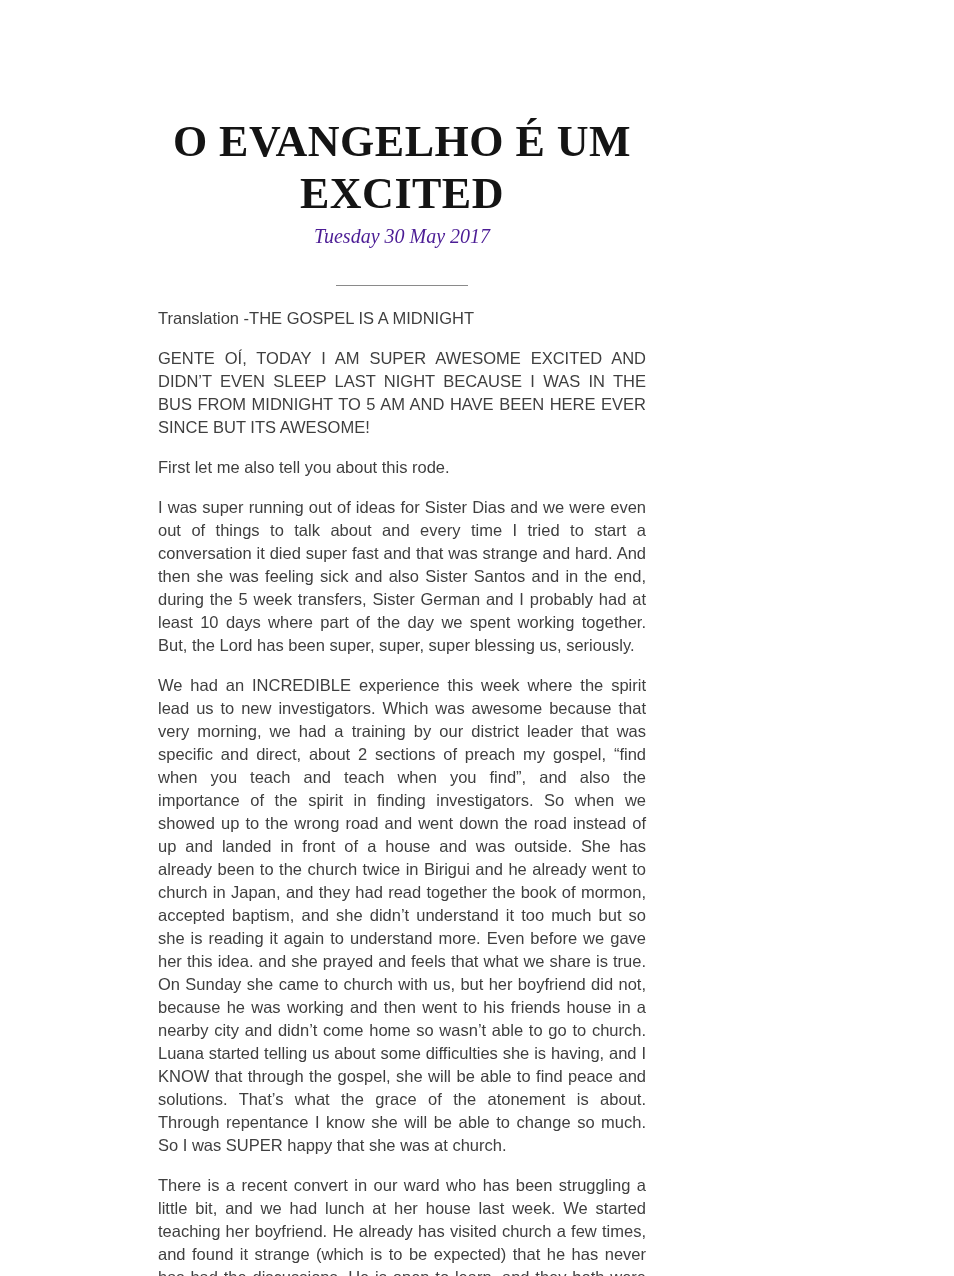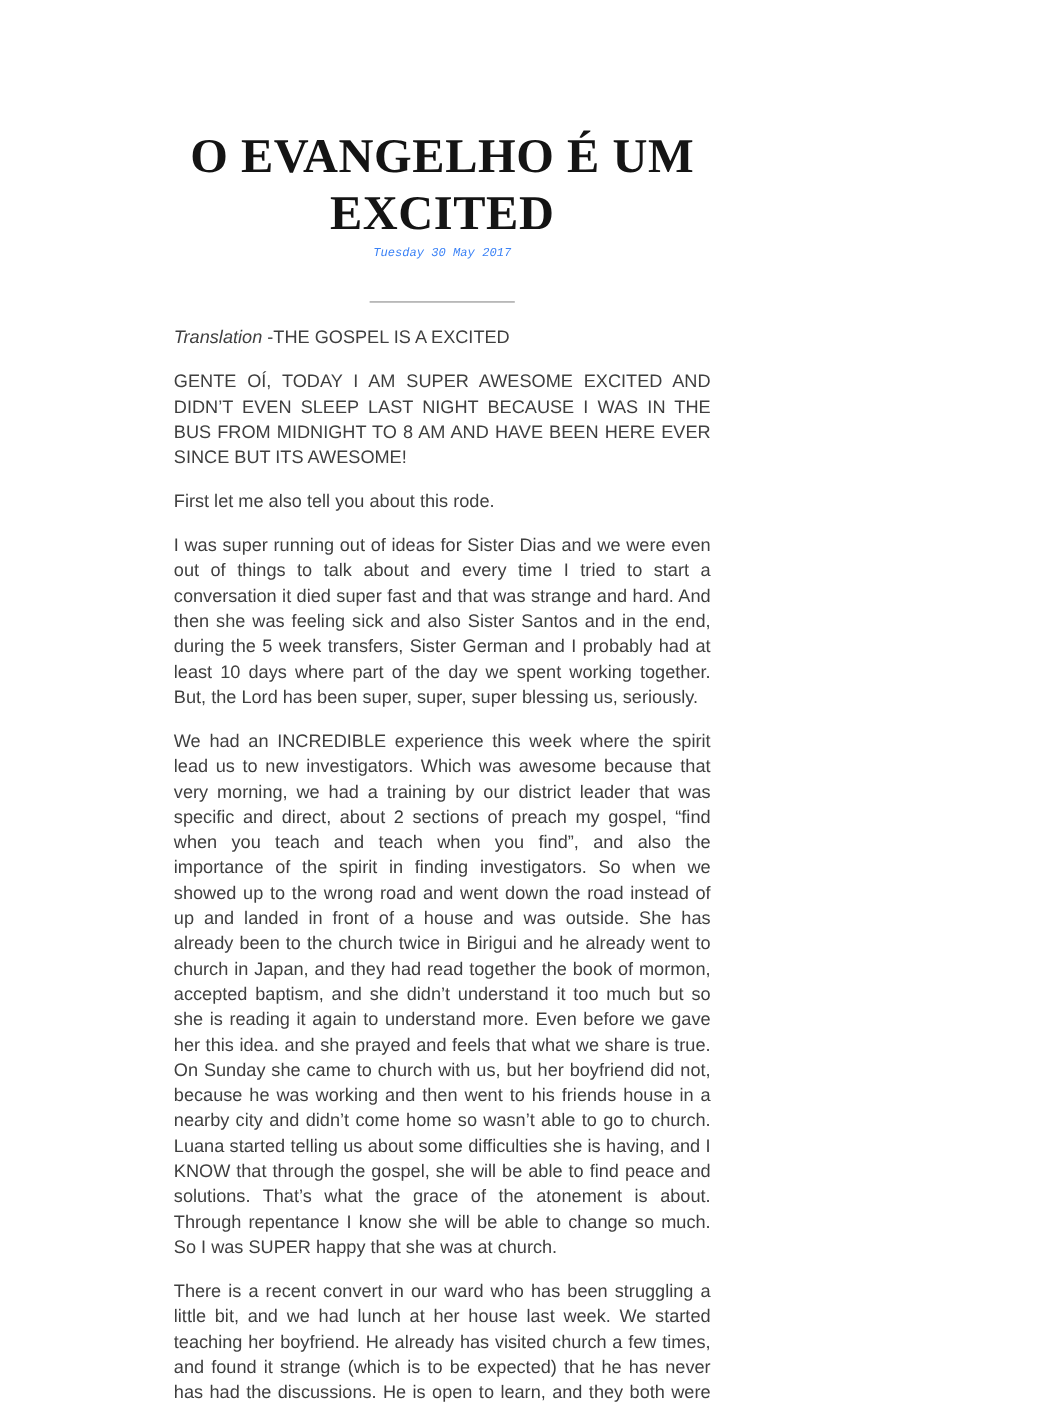--- a/index.html
+++ b/index.html
@@ -21,44 +21,44 @@
   .post-header { text-align: center; }
   .post-title {
     font-family: "Liberation Serif", serif;
     font-weight: 700;
     font-size: 44px;
     line-height: 1.18;
     color: #141414;
     letter-spacing: 0.5px;
   }
   .post-date {
-    font-family: Liberation Mono, monospace;
+    font-family: Liberation Serif, serif;
     font-style: italic;
-    font-size: 11px;
-    color: #3b82f6;
+    font-size: 20px;
+    color: #4c1d95;
     margin-top: 5px;
   }
   .divider {
     width: 132px;
     height: 0;
     border-top: 1px solid #8a8a8a;
     margin: 37px auto 0 auto;
   }
   .post-body {
     margin-top: 21px;
     color: #3f3f3f;
     font-size: 16.5px;
     line-height: 23px;
   }
   .para {
     text-align: justify;
     margin-bottom: 17px;
   }
   .para.translation { text-align: left; }
-  .translation-label { font-style: italic; }
+  .translation-label { }
   .page-footer {
     margin-top: auto;
     text-align: center;
     font-family: "Liberation Serif", serif;
     font-size: 15px;
     color: #000000;
     padding-bottom: 14px;
   }
 </style>
 </head>
@@ -67,23 +67,23 @@
 <div class="page">
 
   <header class="post-header">
     <h1 class="post-title"><span>O EVANGELHO É UM</span><br><span>EXCITED</span></h1>
     <div class="post-date">Tuesday 30 May 2017</div>
   </header>
 
   <div class="divider"></div>
 
   <main class="post-body">
-    <p class="para translation"><span class="translation-label">Translation</span><span> -THE GOSPEL IS A EXCITED</span></p>
+    <p class="para translation"><span class="translation-label">Translation</span><span> -THE GOSPEL IS A MIDNIGHT</span></p>
 
-    <p class="para">GENTE OÍ, TODAY I AM SUPER AWESOME EXCITED AND DIDN’T EVEN SLEEP LAST NIGHT BECAUSE I WAS IN THE BUS FROM MIDNIGHT TO 8 AM AND HAVE BEEN HERE EVER SINCE BUT ITS AWESOME!</p>
+    <p class="para">GENTE OÍ, TODAY I AM SUPER AWESOME EXCITED AND DIDN’T EVEN SLEEP LAST NIGHT BECAUSE I WAS IN THE BUS FROM MIDNIGHT TO 5 AM AND HAVE BEEN HERE EVER SINCE BUT ITS AWESOME!</p>
 
     <p class="para">First let me also tell you about this rode.</p>
 
     <p class="para">I was super running out of ideas for Sister Dias and we were even out of things to talk about and every time I tried to start a conversation it died super fast and that was strange and hard. And then she was feeling sick and also Sister Santos and in the end, during the 5 week transfers, Sister German and I probably had at least 10 days where part of the day we spent working together. But, the Lord has been super, super, super blessing us, seriously.</p>
 
     <p class="para">We had an INCREDIBLE experience this week where the spirit lead us to new investigators. Which was awesome because that very morning, we had a training by our district leader that was specific and direct, about 2 sections of preach my gospel, “find when you teach and teach when you find”, and also the importance of the spirit in finding investigators.  So when we showed up to the wrong road and went down the road instead of up and landed in front of a house and was outside. She has already been to the church twice in Birigui and he already went to church in Japan, and they had read together the book of mormon, accepted baptism, and she didn’t understand it too much but so she is reading it again to understand more. Even before we gave her this idea. and she prayed and feels that what we share is true. On Sunday she came to church with us, but her boyfriend did not, because he was working and then went to his friends house in a nearby city and didn’t come home so wasn’t able to go to church. Luana started telling us about some difficulties she is having, and I KNOW that through the gospel, she will be able to find peace and solutions.  That’s what the grace of the atonement is about.  Through repentance I know she will be able to change so much. So I was SUPER happy that she was at church.</p>
 
     <p class="para">There is a recent convert in our ward who has been struggling a little bit, and we had lunch at her house last week.  We started teaching her boyfriend.  He already has visited church a few times, and found it strange (which is to be expected) that he has never has had the discussions.  He is open to learn, and they both were at church this Sunday, which was a huge tender mercy. They rode their bikes and everything!  With their little boy too!</p>
   </main>
 

